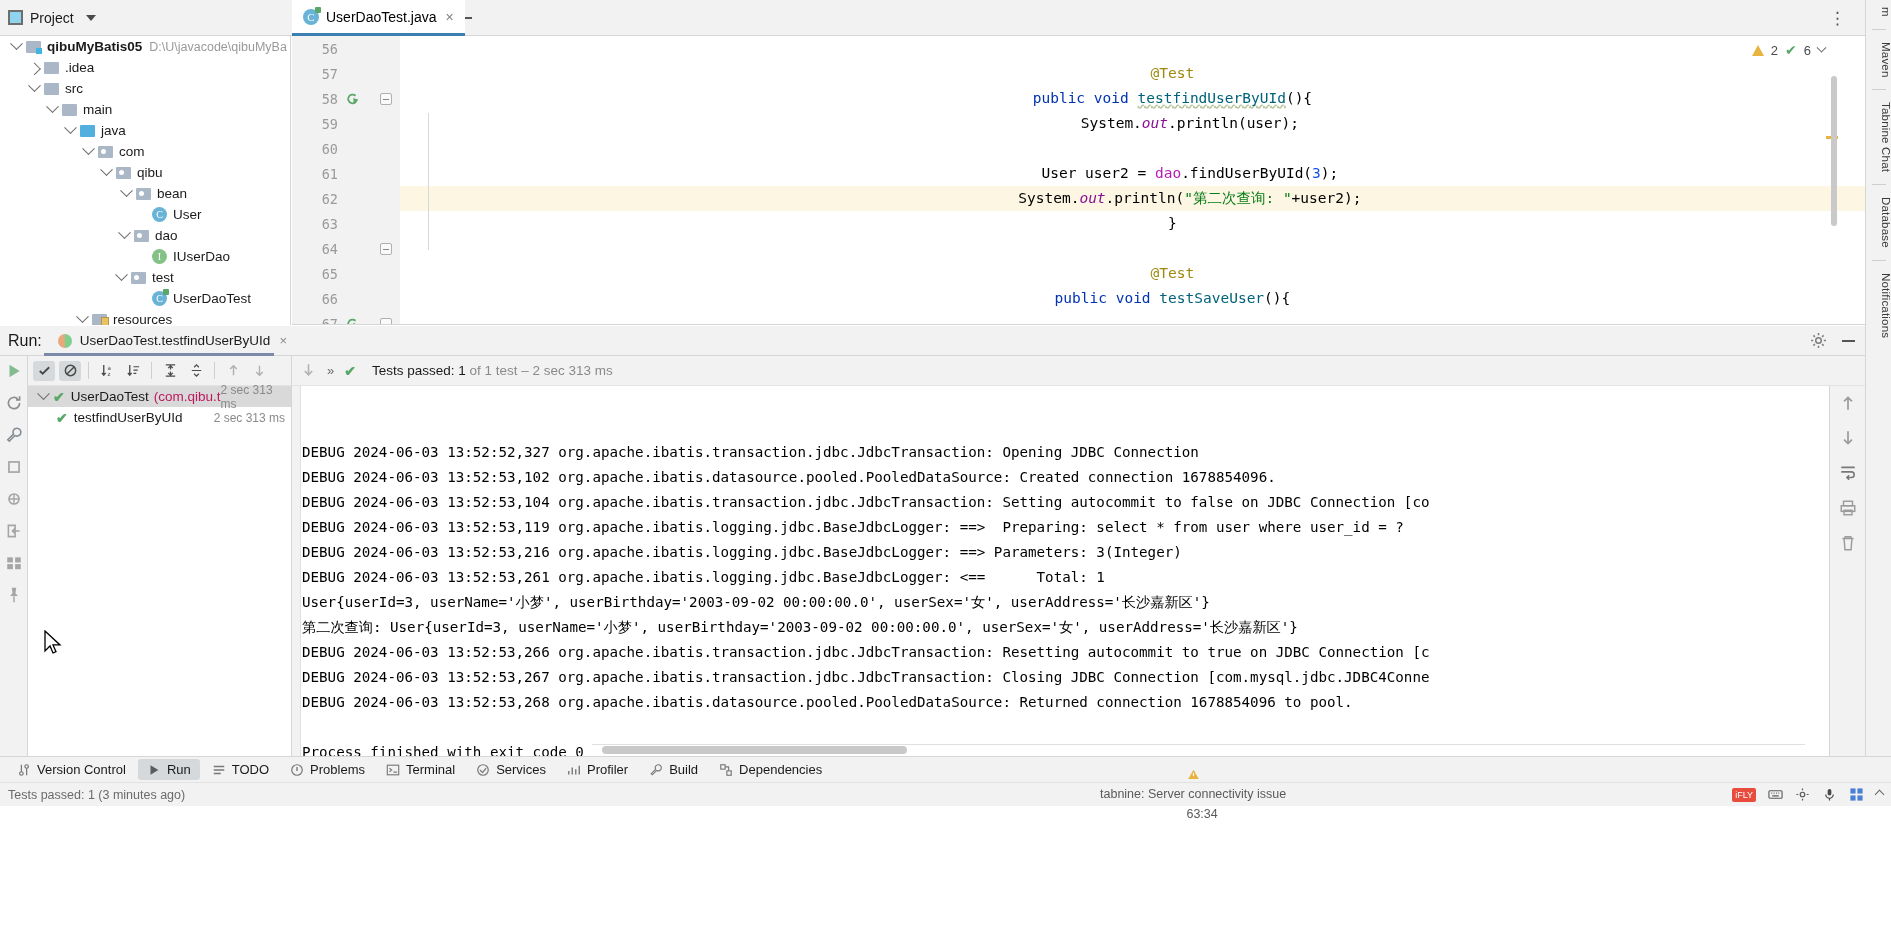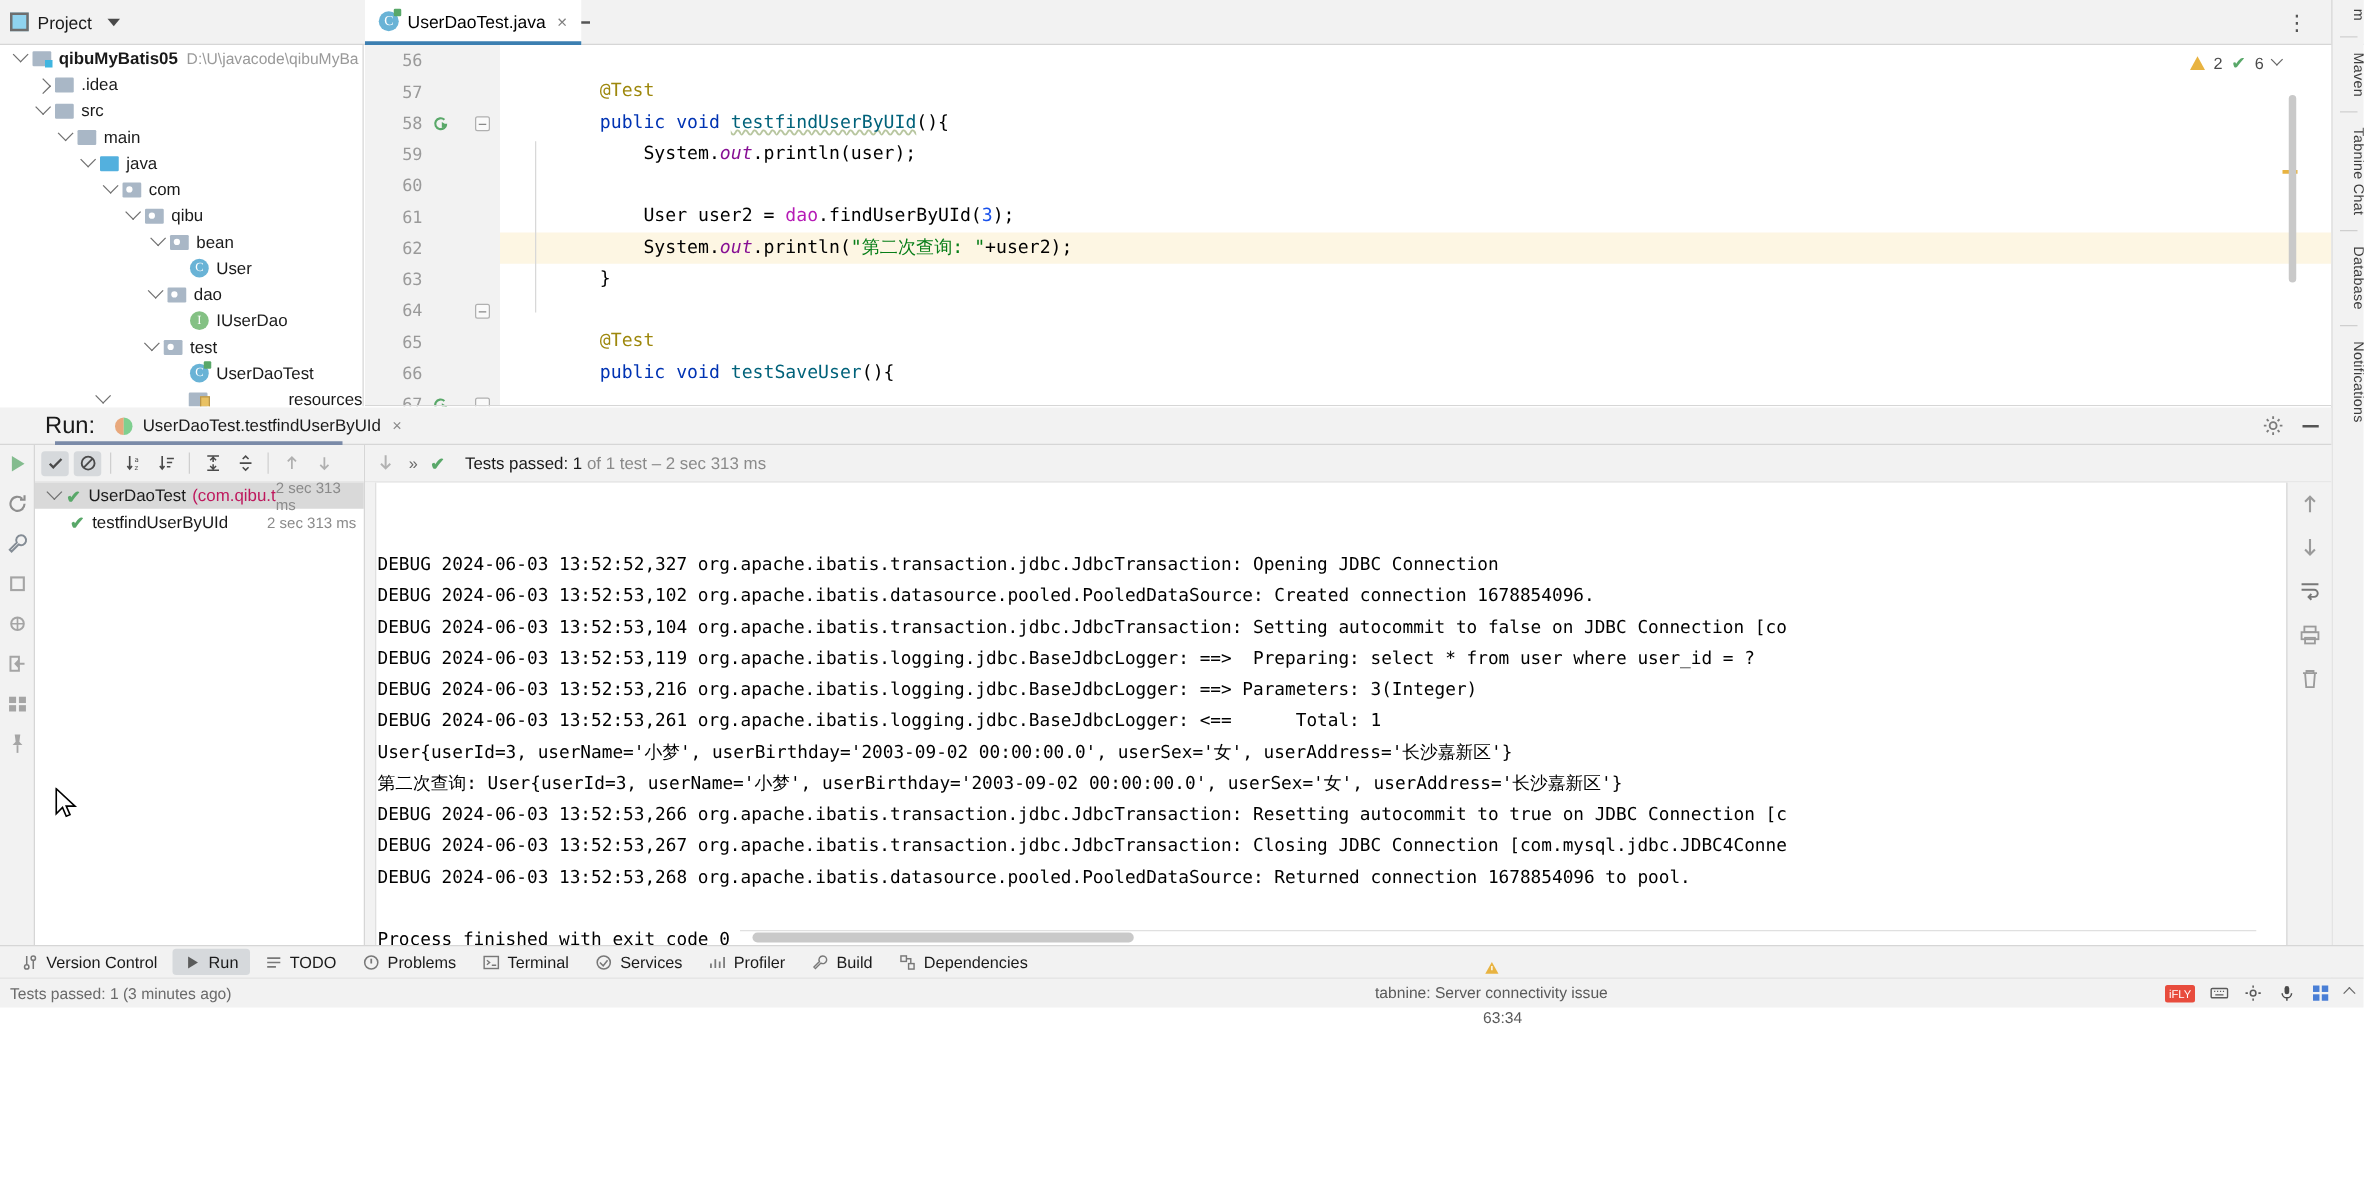--- a/index.html
+++ b/index.html
@@ -130,21 +130,21 @@
     position: absolute; left: 88px; width: 12px; height: 12px;
     border: 1px solid #b0b0b0; background: #fafafa; border-radius: 2px;
   }
   .fold-marker::before {
     content:''; position:absolute; left:2px; top:5px; width:6px; height:1px; background:#888;
   }
   .code {
     position: absolute; left: 108px; top: 0; right: 0; height: 289px;
     font-family: "DejaVu Sans Mono", monospace; font-size: 14.5px;
   }
-  .cline { height: 25px; line-height: 25px; white-space: pre; padding-left: 10px; }
+  .cline { height: 25px; line-height: 25px; white-space: pre; padding-left: 10px; text-align: center; }
   .cline.hl { background: #fdf6e3; }
   .kw { color: #0033b3; }
   .ann { color: #9e880d; }
   .mth { color: #00627a; }
   .fld { color: #871094; font-style: italic; }
   .var { color: #000000; }
   .num { color: #1750eb; }
   .str { color: #067d17; }
   .call { color: #b61cb6; }
   .uline { text-decoration: underline wavy #b8c6a0; text-decoration-skip-ink: none; }
@@ -175,21 +175,21 @@
   }
 
   
   .runpanel {
     position: absolute; left: 0; top: 326px; width: 1865px; height: 430px; background: #ffffff;
   }
   .runhdr {
     height: 30px; background: #f2f2f2; border-bottom: 1px solid #d6d6d6;
     display: flex; align-items: center; padding-left: 8px; position: relative;
   }
-  .runhdr-label { font-size: 19px; color: #1a1a1a; margin-right: 16px; margin-left: 28px; }
+  .runhdr-label { font-size: 16px; color: #1a1a1a; margin-right: 16px; }
   .run-cfg-icon { display:flex; width:14px; height:14px; margin-right:8px; }
   .run-cfg-icon .l { width:7px;height:14px;background:#e8a87c;border-radius:7px 0 0 7px; }
   .run-cfg-icon .r { width:7px;height:14px;background:#7fcf8f;border-radius:0 7px 7px 0; }
   .runtab-name { font-size: 13.5px; color: #1a1a1a; }
   .runtab-x { font-size: 13px; color: #8a8a8a; margin-left: 9px; }
   .runtab-underline {
     position:absolute; left:44px; bottom:-1px; width:230px; height:3px; background:#7a8aa8;
   }
   .runhdr-right { position: absolute; right: 10px; display: flex; align-items: center; gap: 15px; }
 
@@ -416,21 +416,21 @@
             <span class="chev down"></span>
           </span>
           <span class="fold pkg"></span>
           <span class="tlabel">test</span>
         </div>
         <div class="trow" style="padding-left: 132px;">
           <span class="tw"></span>
           <span class="iico c ct">C</span>
           <span class="tlabel">UserDaoTest</span>
         </div>
-        <div class="trow" style="padding-left: 72px; justify-content: space-between;">
+        <div class="trow" style="padding-left: 72px;">
           <span class="tw">
             <span class="chev down"></span>
           </span>
           <span class="fold res"></span>
           <span class="tlabel">resources</span>
         </div>
       </div>
 
   </div>
 

